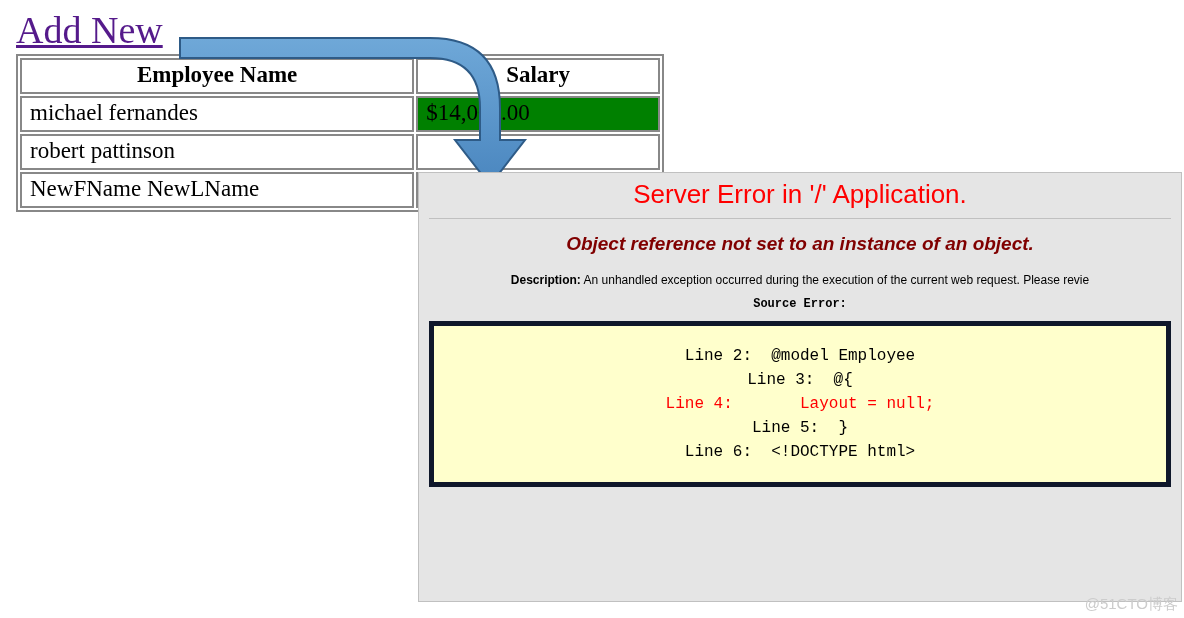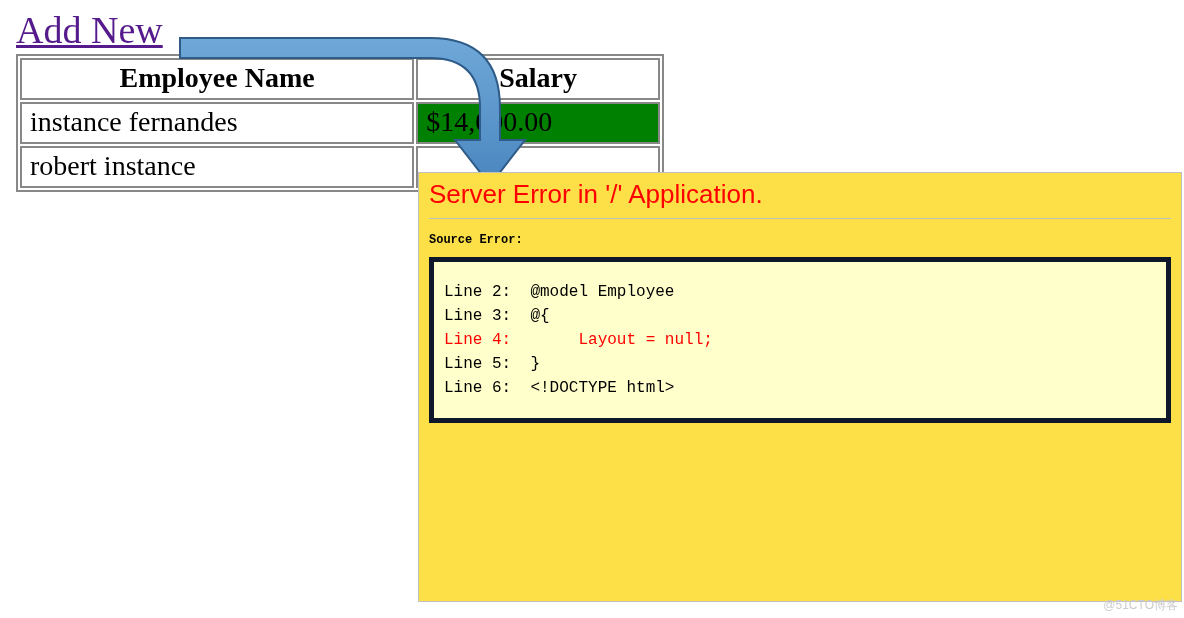--- a/index.html
+++ b/index.html
@@ -29,21 +29,21 @@
       cursor: pointer;
     }
     table.emp {
       border-collapse: separate;
       border-spacing: 2px;
       border: 2px solid #888;
       width: 648px;
     }
     table.emp th, table.emp td {
       border: 2px solid #888;
-      font-size: 28px;
+      font-size: 23px;
       padding: 2px 8px 4px 8px;
       margin-left: 13px;
     }
     table.emp th {
       font-weight: bold;
       text-align: center;
     }
     table.emp td.name-cell {
       width: 388px;
     }
@@ -60,25 +60,26 @@
       top: 20px;
       left: 170px;
       pointer-events: none;
     }
     .error-panel {
       position: absolute;
       top: 172px;
       left: 418px;
       width: 764px;
       height: 430px;
-      background: #fde047;
+      background: #e5e5e5;
       border: 1px solid #c0c0c0;
       font-family: Verdana, Arial, sans-serif;
       padding: 6px 10px 10px 10px;
       overflow: hidden;
+      text-align: center;
     }
     .error-title {
       color: #ff0000;
       font-family: Verdana, Arial, sans-serif;
       font-size: 26px;
       font-weight: normal;
       margin: 0 0 8px 0;
     }
     .error-hr {
       border: none;
@@ -117,42 +118,46 @@
       font-size: 16px;
       line-height: 1.5;
       white-space: pre;
       margin-top: 6px;
     }
     .code-line-red { color: #ff0000; }
     .watermark {
       position: absolute;
       right: 6px;
       bottom: 4px;
-      font-size: 12px;
+      font-size: 15px;
       color: #ccc;
       font-family: Arial, sans-serif;
     }
   </style>
 </head>
 <body>
 
 <div class="left-panel">
   <a class="add-link">Add New</a>
   <table class="emp">
     <tbody>
         <tr>
       <th>Employee Name</th>
       <th>Salary</th>
     </tr>
     <tr>
-      <td class="name-cell">instance fernandes</td>
+      <td class="name-cell">michael fernandes</td>
       <td class="salary-cell green-salary">$14,000.00</td>
     </tr>
     <tr>
-      <td class="name-cell">robert instance</td>
+      <td class="name-cell">robert pattinson</td>
+      <td class="salary-cell"></td>
+    </tr>
+    <tr>
+      <td class="name-cell">NewFName NewLName</td>
       <td class="salary-cell"></td>
     </tr>
   </tbody>
     </table>
 </div>
 
 <svg class="arrow-svg" width="420" height="180">
   <defs>
     <linearGradient id="arrowGrad" x1="0" y1="0" x2="0" y2="1">
       <stop offset="0%" stop-color="#6fa8d8"></stop>
@@ -169,20 +174,25 @@
            L 310 120
            L 310 88
            Q 310 38 260 38
            L 10 38
            Z" fill="url(#arrowGrad)" stroke="#2e5b87" stroke-width="2"></path>
 </svg>
 
 <div class="error-panel">
   <h1 class="error-title">Server Error in '/' Application.</h1>
   <hr class="error-hr">
+  <p class="error-subtitle">Object reference not set to an instance of an object.</p>
+  <p class="error-meta">
+    <b>Description:</b>
+    <span>An unhandled exception occurred during the execution of the current web request. Please revie</span>
+  </p>
   <p class="source-error-label">Source Error:</p>
   <div class="code-box"><span>Line 2:  @model Employee</span>
 <span>Line 3:  @{</span>
 <span class="code-line-red">Line 4:       Layout = null;</span>
 <span>Line 5:  }</span>
 <span>Line 6:  &lt;!DOCTYPE html&gt;</span></div>
 </div>
 
 <div class="watermark">@51CTO博客</div>
 

